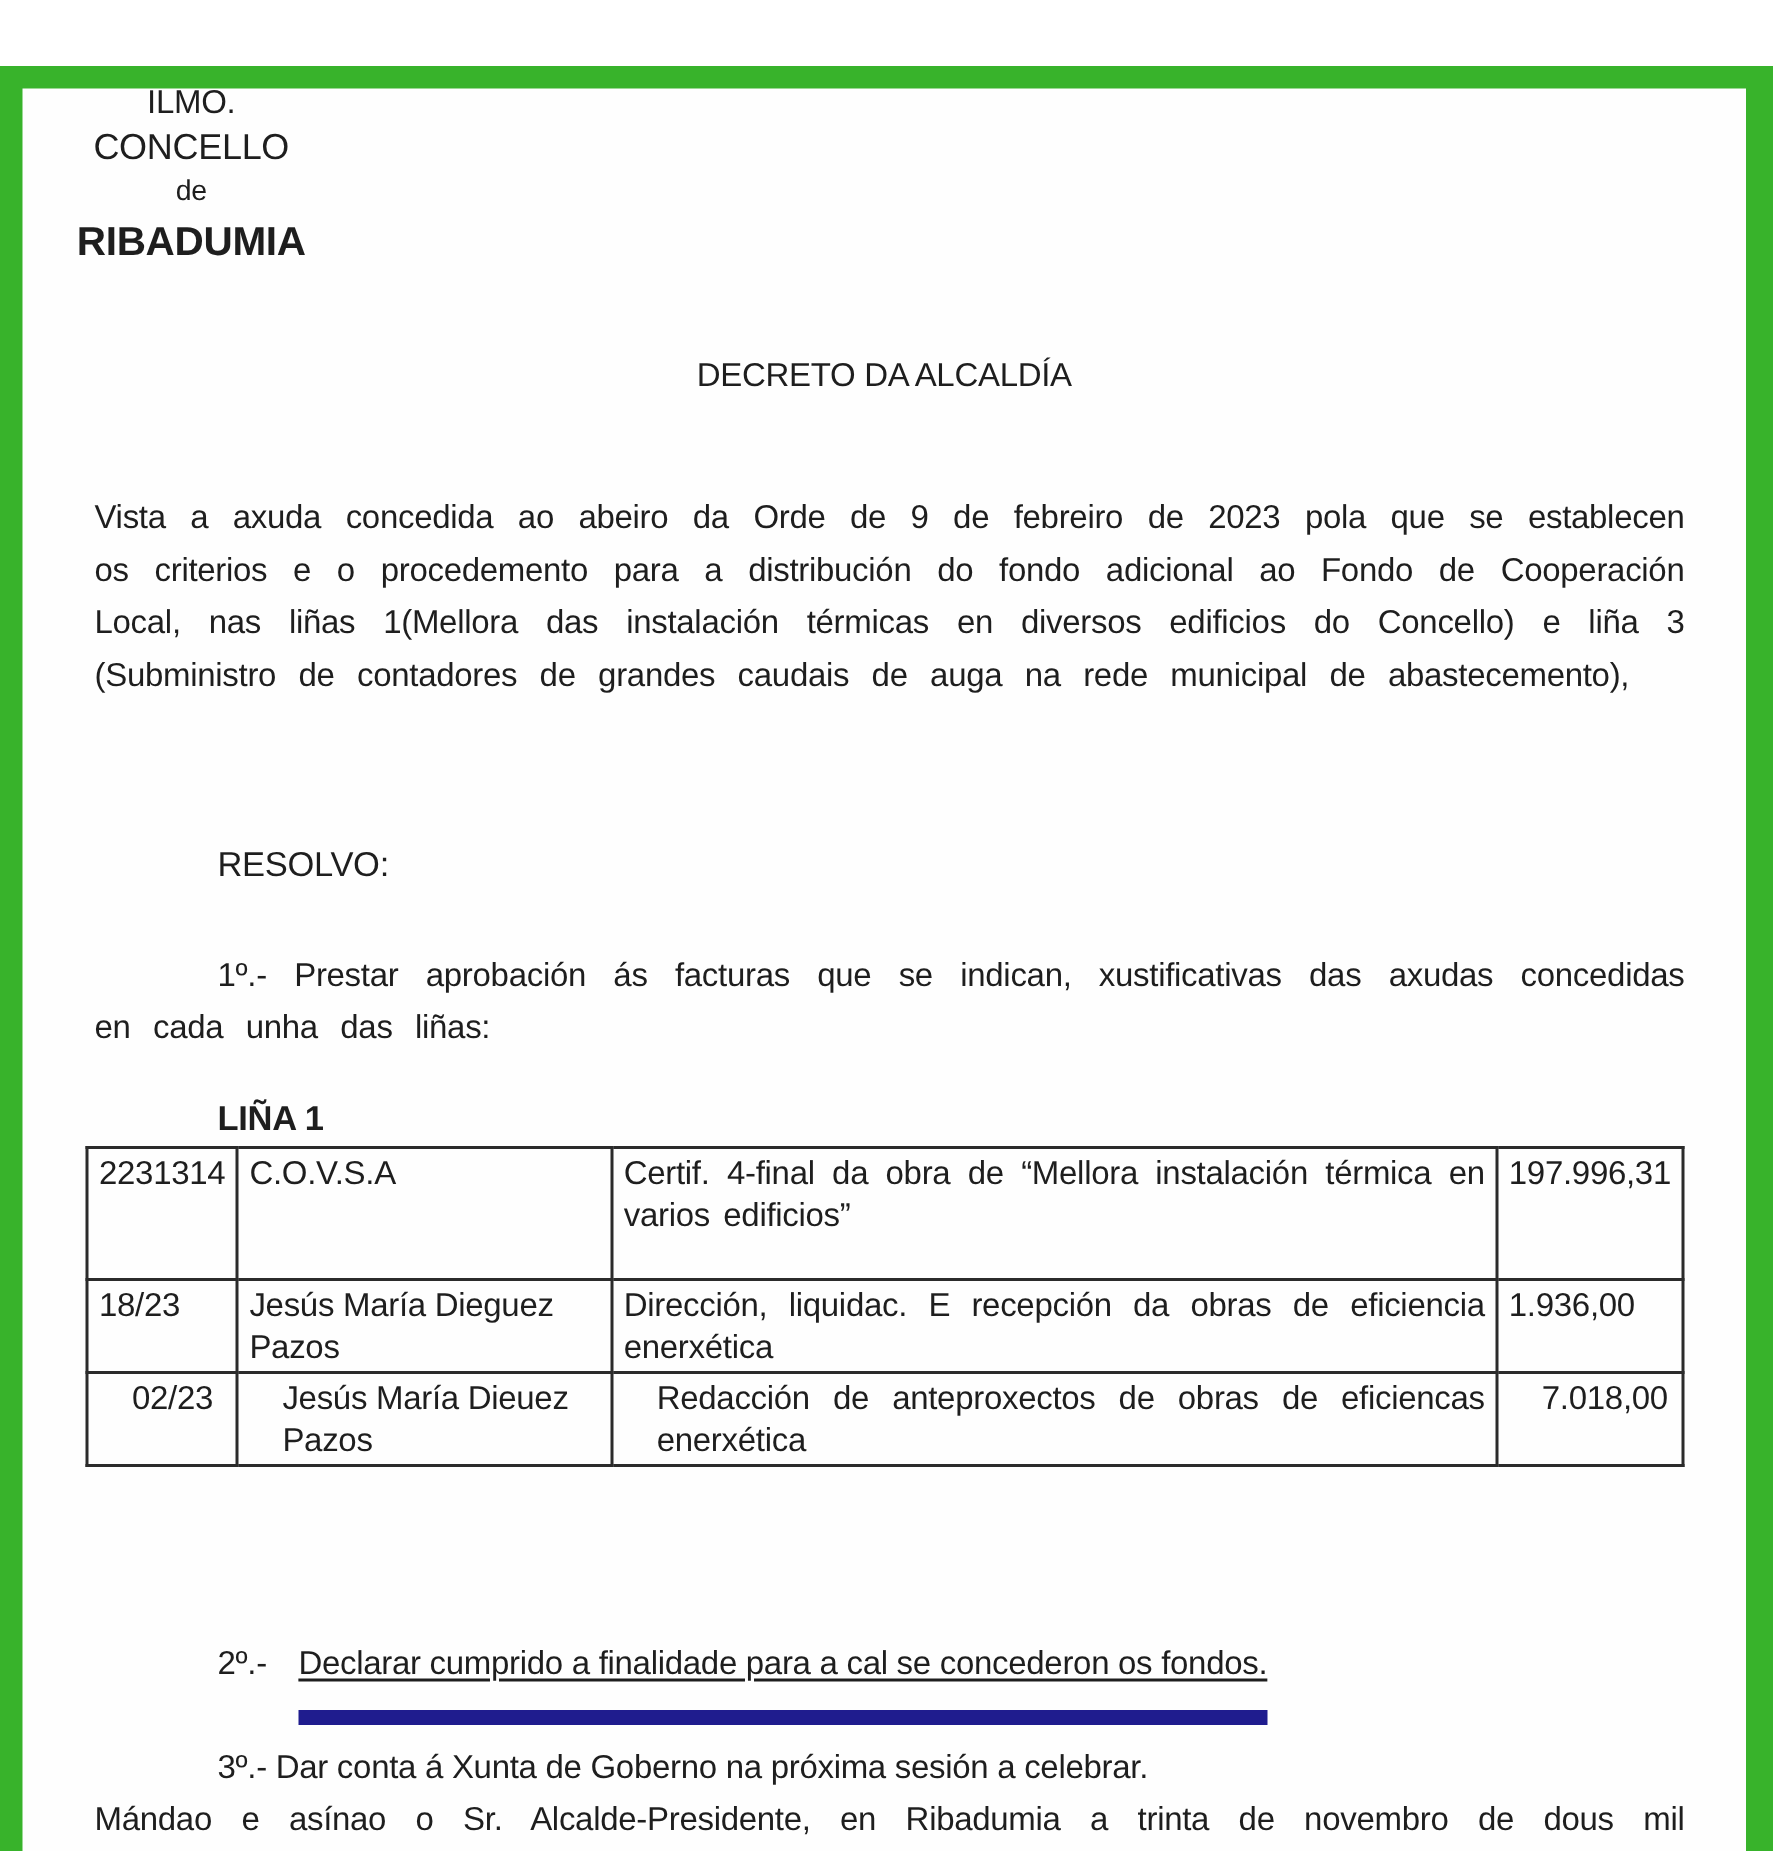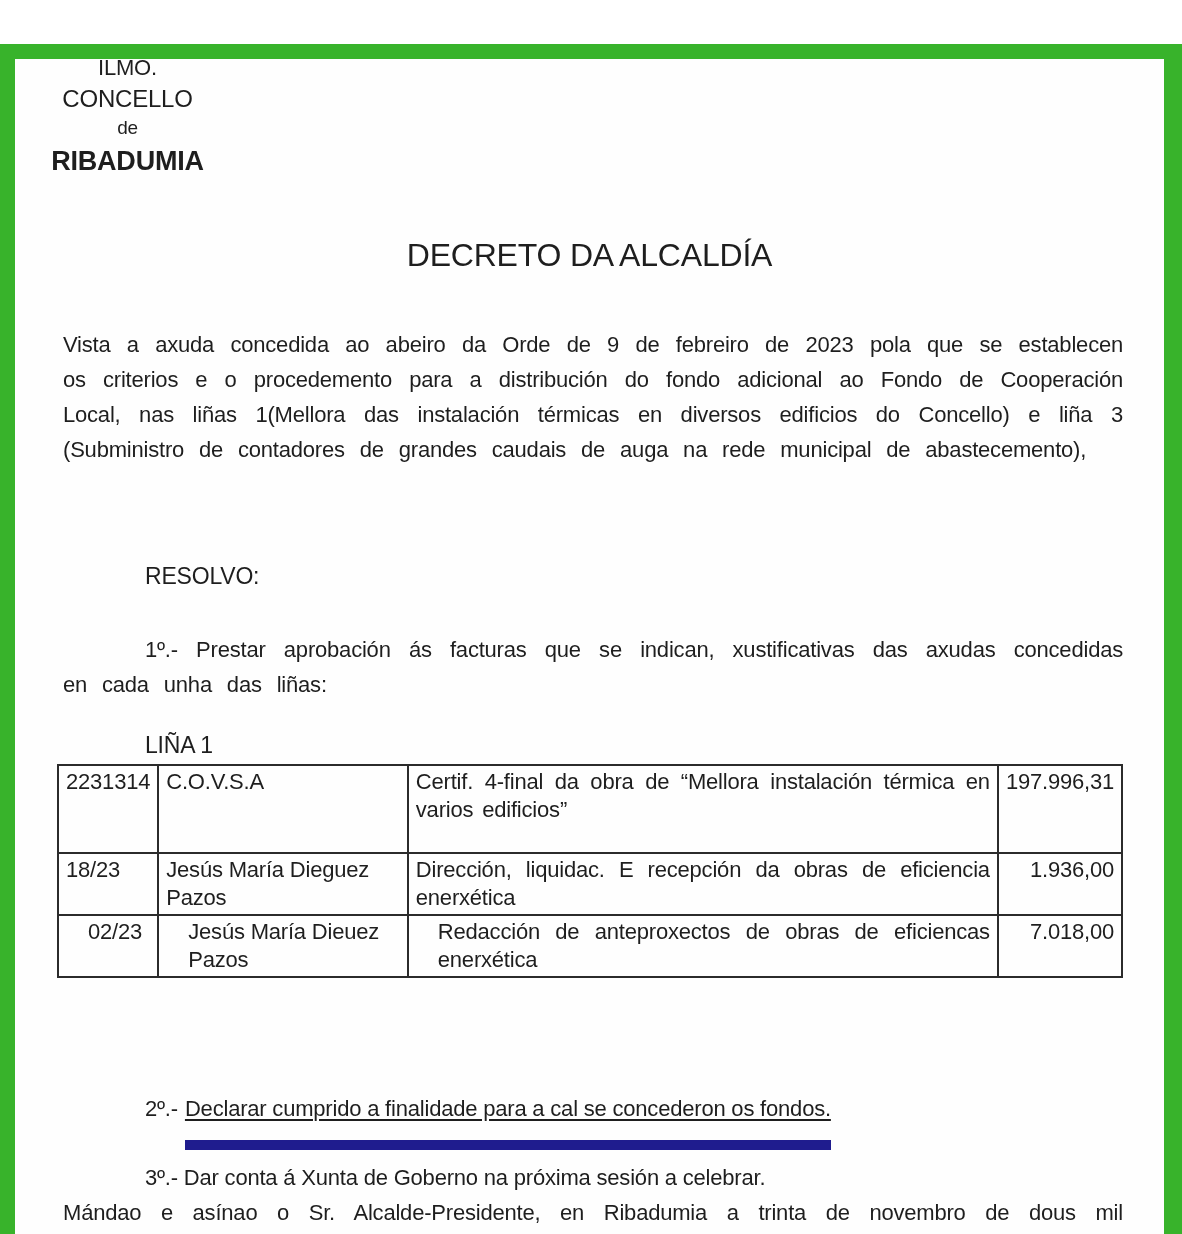--- a/index.html
+++ b/index.html
@@ -25,31 +25,31 @@
   .header-block{
     position:absolute;top:-7px;left:20px;width:185px;
     text-align:center;
   }
   .hdr-ilmo{font-size:22px;line-height:32px;}
   .hdr-concello{font-size:24px;line-height:30px;text-align:center;}
   .hdr-de{font-size:19px;line-height:28px;}
   .hdr-ribadumia{font-size:27px;line-height:38px;font-weight:bold;}
   .doc-title{
     position:absolute;top:178px;left:0;right:0;
-    text-align:center;font-size:32px;
+    text-align:center;font-size:22px;
   }
   .para{
     position:absolute;left:48px;width:1060px;
     font-size:22px;line-height:35px;
     text-align:justify;
   }
   .para-1{top:268px;word-spacing:9px;}
   .resolvo{position:absolute;top:504px;left:130px;font-size:23px;}
   .point-1{top:573px;text-indent:82px;word-spacing:9px;}
-  .table-caption{position:absolute;top:673px;left:130px;font-size:23px;}
+  .table-caption{position:absolute;top:673px;left:130px;font-size:23px;font-weight:bold;}
   .invoice-table{
     position:absolute;top:705px;left:42px;
     width:1066px;
     border-collapse:collapse;
     font-size:22px;line-height:28px;
   }
   .invoice-table td,.invoice-table th{
     border:2px solid #2b2b2b;
     vertical-align:top;
     font-weight:normal;
@@ -58,23 +58,23 @@
   .col-factura{width:131px;}
   .col-proveedor{width:305px;}
   .col-concepto{width:386px;}
   .col-importe{width:244px;}
   .invoice-table th{text-align:center;height:63px;}
   .th-factura-inner{display:inline-block;width:76px;}
   .row-1 td{height:88px;}
   .row-2 td{height:58px;}
   .row-3 td{height:57px;padding-left:29px;}
   .cell-concepto{text-align:justify;word-spacing:3px;}
-  .cell-importe{vertical-align:bottom;text-align:right;padding-bottom:3px;}
+  .cell-importe{vertical-align:bottom;padding-bottom:3px;}
   .point-2{top:1032px;text-indent:82px;}
-  .p2-prefix{padding-right:7px;}
+  .p2-prefix{padding-right:21px;}
   .p2-underlined{
     text-decoration:underline;
     text-underline-offset:3px;
     border-bottom:10px solid var(--underline-navy);
     padding-bottom:19px;
   }
   .point-3{top:1101px;text-indent:82px;}
   .closing{top:1136px;word-spacing:12px;}
 </style>
 </head>

